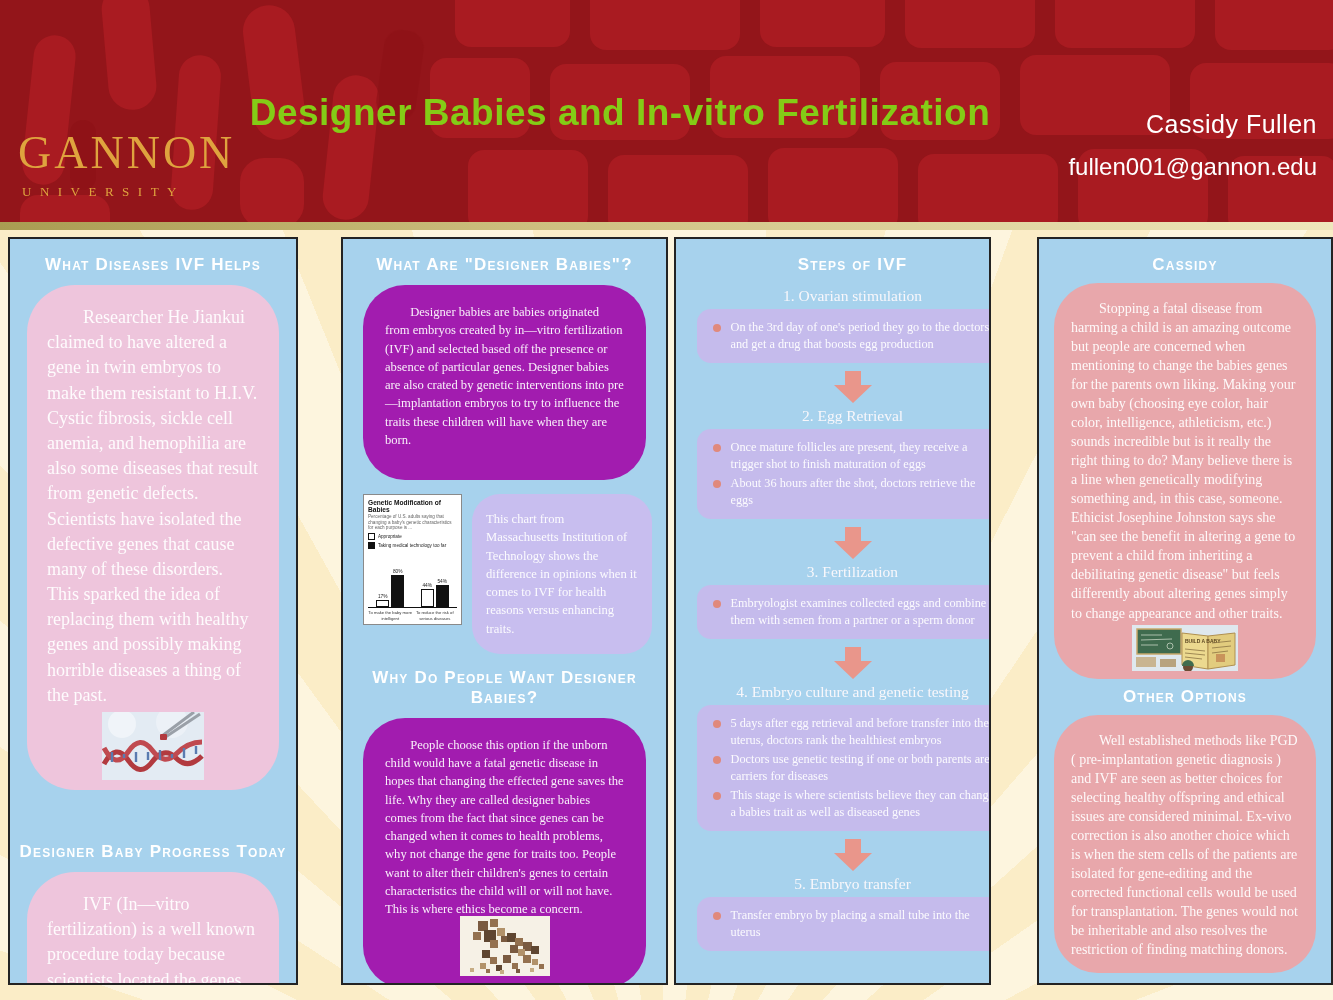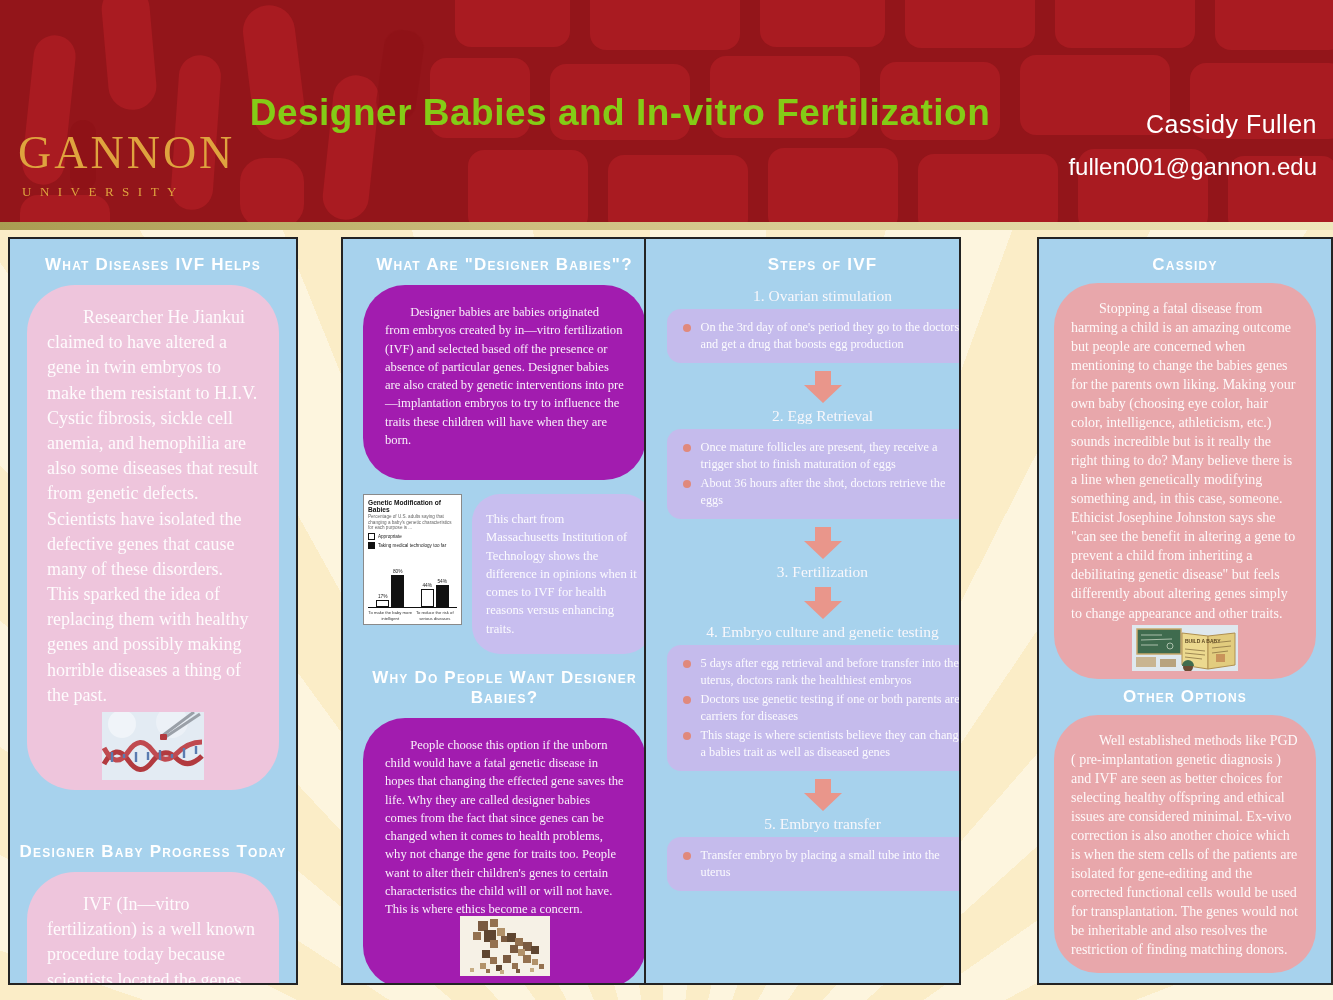--- a/index.html
+++ b/index.html
@@ -18,21 +18,21 @@
   #author-name{font-size:25px;letter-spacing:.5px;}
   #author-email{font-size:24px;margin-top:14px;}
   #logo{position:absolute;left:18px;top:130px;color:#DFA33E;font-family:"Liberation Serif",serif;}
   #logo-name{font-size:46px;letter-spacing:3px;line-height:1;}
   #logo-sub{font-size:13px;letter-spacing:8.5px;margin-top:8px;margin-left:4px;}
   
   .col{position:absolute;top:237px;height:748px;background:#A7D2ED;border:2px solid #232323;
     box-sizing:border-box;overflow:hidden;}
   #col1{left:8px;width:290px;}
   #col2{left:341px;width:327px;}
-  #col3{left:644px;width:317px;padding-left:40px;}
+  #col3{left:674px;width:317px;padding-left:40px;}
   #col4{left:1037px;width:296px;}
   .col-heading{margin-top:16px;text-align:center;color:#FFFFFF;font-weight:bold;font-size:17px;
     font-variant:small-caps;letter-spacing:1.2px;}
   .body-text{color:rgba(255,255,255,.93);font-family:"Liberation Serif","DejaVu Serif",serif;
     text-indent:2em;}
   
   .pink-box{background:#EEC5DC;border-radius:48px;margin:10px 17px 0;padding:20px 20px 10px;}
   #col1 .body-text{font-size:18px;line-height:1.4;}
   .img-center{display:flex;justify-content:center;margin-top:4px;}
   
@@ -300,20 +300,26 @@
           </div>
           <div class="bullet">
             <span class="dot"></span>
             <span class="btext">About 36 hours after the shot, doctors retrieve the eggs</span>
           </div>
         </div>
         <svg width="46" height="32" viewBox="0 0 46 32" class="step-arrow">
           <path d="M15 0h16v14h11L23 32 4 14h11z" fill="#E9968B"></path>
         </svg>
         <div class="step-title">3. Fertilization</div>
+        <div class="step-box">
+          <div class="bullet">
+            <span class="dot"></span>
+            <span class="btext">Embryologist examines collected eggs and combine them with semen from a partner or a sperm donor</span>
+          </div>
+        </div>
         <svg width="46" height="32" viewBox="0 0 46 32" class="step-arrow">
           <path d="M15 0h16v14h11L23 32 4 14h11z" fill="#E9968B"></path>
         </svg>
         <div class="step-title">4. Embryo culture and genetic testing</div>
         <div class="step-box">
           <div class="bullet">
             <span class="dot"></span>
             <span class="btext">5 days after egg retrieval and before transfer into the uterus, doctors rank the healthiest embryos</span>
           </div>
           <div class="bullet">

